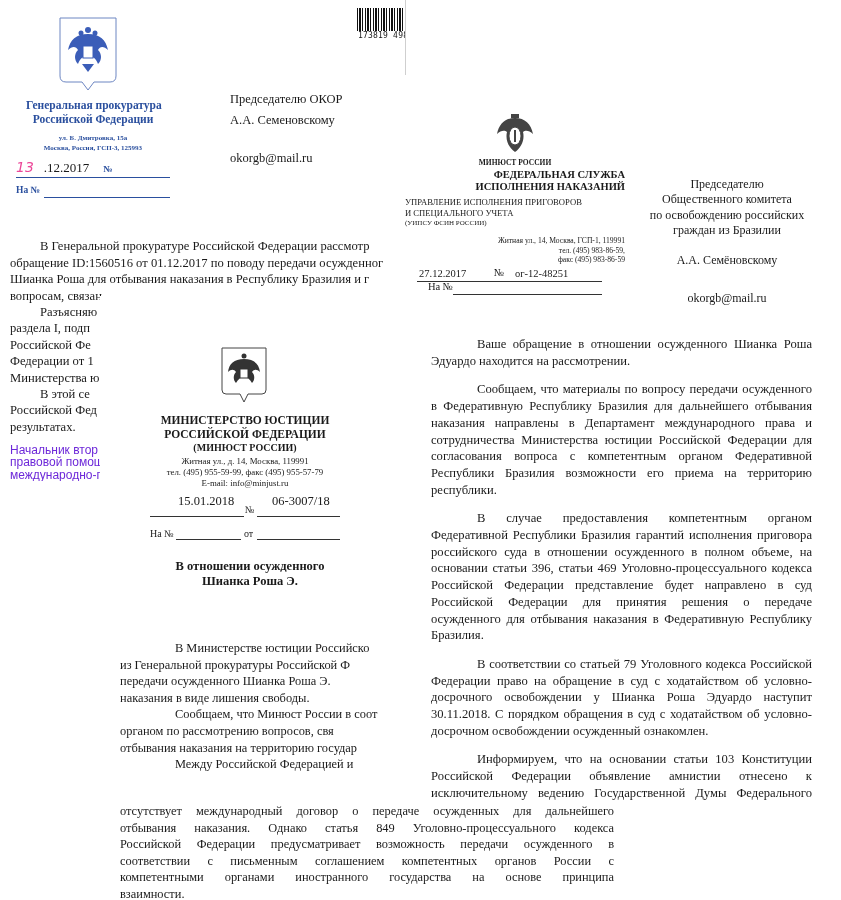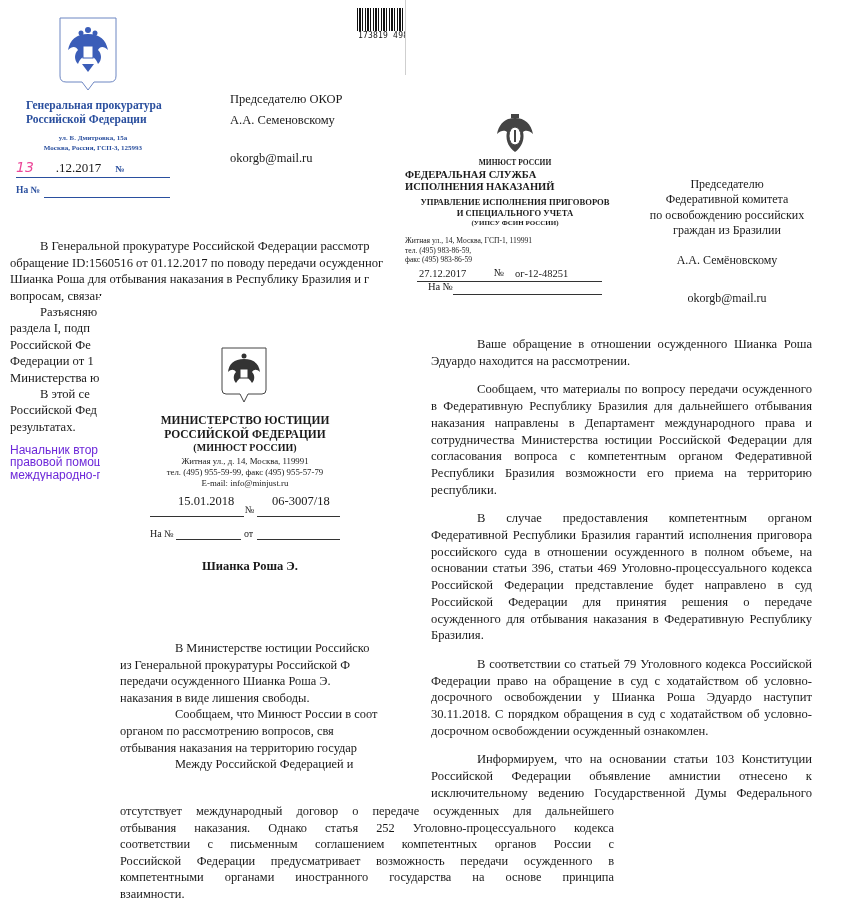--- a/index.html
+++ b/index.html
@@ -42,32 +42,32 @@
     <g fill="#3b5db8">
       <circle cx="30" cy="14" r="3"></circle>
       <circle cx="23" cy="17" r="2.5"></circle>
         <circle cx="37" cy="17" r="2.5"></circle>
       <path d="M30 18 C18 18 12 24 10 34 C14 30 18 30 20 34 C16 38 16 44 20 48 C22 42 26 40 30 40 C34 40 38 42 40 48 C44 44 44 38 40 34 C42 30 46 30 50 34 C48 24 42 18 30 18 Z"></path>
       <rect x="25" y="30" width="10" height="12" fill="#fff" stroke="#3b5db8"></rect>
       <path d="M24 48 L30 56 L36 48 Z"></path>
     </g>
   </svg>
 
-  <div class="abs blue" style="left:26px;top:98px;width:134px;text-align:left;font-weight:bold;font-size:11.5px;line-height:14px">
+  <div class="abs blue" style="left:26px;top:98px;width:134px;text-align:center;font-weight:bold;font-size:11.5px;line-height:14px">
     <div>Генеральная прокуратура</div>
     <div>Российской Федерации</div>
   </div>
   <div class="abs blue" style="left:26px;top:133px;width:134px;text-align:center;font-weight:bold;font-size:7px;line-height:10px">
     <div>ул. Б. Дмитровка, 15а</div>
     <div>Москва, Россия, ГСП-3, 125993</div>
   </div>
 
   <div class="abs" style="left:16px;top:158px;">
     <span class="handwritten">13</span>
-    <span style="font-size:13px;margin-left:18px">.12.2017</span>
+    <span style="font-size:13px;margin-left:6px">.12.2017</span>
     <span class="blue" style="font-size:9px;font-weight:bold;margin-left:10px">№</span>
   </div>
   <div class="u-line blue-line" style="left:16px;top:177px;width:154px"></div>
   <div class="abs blue" style="left:16px;top:185px;font-size:9.5px;font-weight:bold">На №</div>
   <div class="u-line blue-line" style="left:44px;top:197px;width:126px"></div>
 
   <div class="barcode"></div>
   <div class="barcode-num">173819 498210</div>
 
   <div class="abs" style="left:230px;top:92px;font-size:12.5px">Председателю ОКОР</div>
@@ -120,20 +120,21 @@
   <div class="abs" style="left:172px;top:198px;font-size:12.5px">06-3007/18</div>
   <div class="u-line" style="left:50px;top:220px;width:94px"></div>
   <div class="abs" style="left:145px;top:208px;font-size:10px">№</div>
   <div class="u-line" style="left:157px;top:220px;width:83px"></div>
   <div class="abs" style="left:50px;top:232px;font-size:10px">На №</div>
   <div class="u-line" style="left:76px;top:243px;width:65px"></div>
   <div class="abs" style="left:144px;top:232px;font-size:10px">от</div>
   <div class="u-line" style="left:157px;top:243px;width:83px"></div>
 
   <div class="abs" style="left:0;top:263px;width:300px;text-align:center;font-weight:bold;font-size:12.5px;line-height:15px">
+    <div>В отношении осужденного</div>
     <div>Шианка Роша Э.</div>
   </div>
 
   <div class="abs" style="left:20px;top:344px;font-size:12.4px;line-height:16.6px;width:285px;overflow:hidden">
     <div style="padding-left:55px">В Министерстве юстиции Российско</div>
     <div>из Генеральной прокуратуры Российской Ф</div>
     <div>передачи осужденного Шианка Роша Э.</div>
     <div>наказания в виде лишения свободы.</div>
     <div style="padding-left:55px">Сообщаем, что Минюст России в соот</div>
     <div>органом по рассмотрению вопросов, свя</div>
@@ -146,62 +147,62 @@
   <div class="edge"></div>
   <svg class="crest" style="left:90px;top:110px" width="40" height="46" viewBox="0 0 40 46">
     <g fill="#444">
       <path d="M16 4 h8 v4 h-8 z"></path>
       <path d="M20 8 C10 8 4 14 2 24 C6 20 10 20 12 22 C10 30 14 38 20 42 C26 38 30 30 28 22 C30 20 34 20 38 24 C36 14 30 8 20 8 Z"></path>
       <ellipse cx="20" cy="26" rx="6" ry="9" fill="#fff" stroke="#444"></ellipse>
       <rect x="19" y="20" width="2" height="12"></rect>
     </g>
   </svg>
   <div class="abs" style="left:0;top:158px;width:220px;text-align:center;font-weight:bold;font-size:7.5px">МИНЮСТ РОССИИ</div>
-  <div class="abs" style="left:0;top:169px;width:220px;text-align:left;font-weight:bold;font-size:10.5px;line-height:12px">
+  <div class="abs" style="left:0;top:169px;width:220px;text-align:right;font-weight:bold;font-size:10.5px;line-height:12px">
     <div>ФЕДЕРАЛЬНАЯ СЛУЖБА</div>
     <div>ИСПОЛНЕНИЯ НАКАЗАНИЙ</div>
   </div>
-  <div class="abs" style="left:0;top:197px;width:220px;text-align:center;font-weight:bold;font-size:8.6px;line-height:10.5px">
+  <div class="abs" style="left:0;top:197px;width:220px;font-weight:normal;font-size:8.6px;line-height:10.5px">
     <div>УПРАВЛЕНИЕ ИСПОЛНЕНИЯ ПРИГОВОРОВ</div>
     <div>И СПЕЦИАЛЬНОГО УЧЕТА</div>
     <div style="font-size:7px">(УИПСУ ФСИН РОССИИ)</div>
   </div>
-  <div class="abs" style="left:0;top:236px;width:220px;text-align:left;font-size:7.6px;line-height:9.5px">
+  <div class="abs" style="left:0;top:236px;width:220px;text-align:right;font-size:7.6px;line-height:9.5px">
     <div>Житная ул., 14, Москва, ГСП-1, 119991</div>
     <div>тел. (495) 983-86-59,</div>
     <div>факс (495) 983-86-59</div>
   </div>
   <div class="abs" style="left:14px;top:268px;font-size:10.5px">27.12.2017</div>
   <div class="abs" style="left:89px;top:267px;font-size:10.5px">№</div>
   <div class="abs" style="left:110px;top:268px;font-size:10.5px">ог-12-48251</div>
   <div class="u-line" style="left:12px;top:281px;width:185px"></div>
   <div class="abs" style="left:23px;top:281px;font-size:10.5px">На №</div>
   <div class="u-line" style="left:48px;top:294px;width:149px"></div>
 
   <div class="abs" style="left:222px;top:177px;width:200px;text-align:center;font-size:12px;line-height:15.3px">
     <div>Председателю</div>
-    <div>Федеративной комитета</div>
+    <div>Общественного комитета</div>
     <div>по освобождению российских</div>
     <div>граждан из Бразилии</div>
     <div style="margin-top:15px">А.А. Семёновскому</div>
     <div style="margin-top:23px">okorgb@mail.ru</div>
   </div>
 
   <div class="para" style="left:14px;top:324px;width:405px">
     <p>Ваше обращение в отношении осужденного Шианка Роша Эдуардо находится на рассмотрении.</p>
     <p>Сообщаем, что материалы по вопросу передачи осужденного в Федеративную Республику Бразилия для дальнейшего отбывания наказания направлены в Департамент международного права и сотрудничества Министерства юстиции Российской Федерации для согласования вопроса с компетентным органом Федеративной Республики Бразилия возможности его приема на территорию республики.</p>
     <p>В случае предоставления компетентным органом Федеративной Республики Бразилия гарантий исполнения приговора российского суда в отношении осужденного в полном объеме, на основании статьи 396, статьи 469 Уголовно-процессуального кодекса Российской Федерации представление будет направлено в суд Российской Федерации для принятия решения о передаче осужденного для отбывания наказания в Федеративную Республику Бразилия.</p>
     <p>В соответствии со статьей 79 Уголовного кодекса Российской Федерации право на обращение в суд с ходатайством об условно-досрочного освобождении у Шианка Роша Эдуардо наступит 30.11.2018. С порядком обращения в суд с ходатайством об условно-досрочном освобождении осужденный ознакомлен.</p>
     <p>Информируем, что на основании статьи 103 Конституции Российской Федерации объявление амнистии отнесено к исключительному ведению Государственной Думы Федерального Собрания Российской Федерации. Порядок применения и категории преступлений, подпадающих под амнистию, самостоятельно определяются Государственной Думой Федерального Собрания Российской Федерации.</p>
     <p>Постановления об амнистии и порядке ее применения публикуются в официальных источниках, которыми в соответствии со статьей 4 Федерального закона от 14.06.1994 № 5-ФЗ «О порядке опубликования и вступления в силу федеральных конституционных законов, федеральных законов, актов палат Федерального Собрания» являются «Парламентская</p>
   </div>
 </div>
 
 <div class="doc" id="doc-minjust-bottom">
   <div class="abs" style="left:20px;top:3px;font-size:12.4px;line-height:16.6px;width:494px;text-align:justify">
     <div style="text-align-last:justify">отсутствует международный договор о передаче осужденных для дальнейшего</div>
-    <div style="text-align-last:justify">отбывания наказания. Однако статья 252 Уголовно-процессуального кодекса</div>
+    <div style="text-align-last:justify">отбывания наказания. Однако статья 849 Уголовно-процессуального кодекса</div>
+    <div style="text-align-last:justify">Российской Федерации предусматривает возможность передачи осужденного в</div>
     <div style="text-align-last:justify">соответствии с письменным соглашением компетентных органов России с</div>
-    <div style="text-align-last:justify">Российской Федерации предусматривает возможность передачи осужденного в</div>
     <div style="text-align-last:justify">компетентными органами иностранного государства на основе принципа</div>
     <div>взаимности.</div>
   </div>
 </div>
 
 </body></html>

